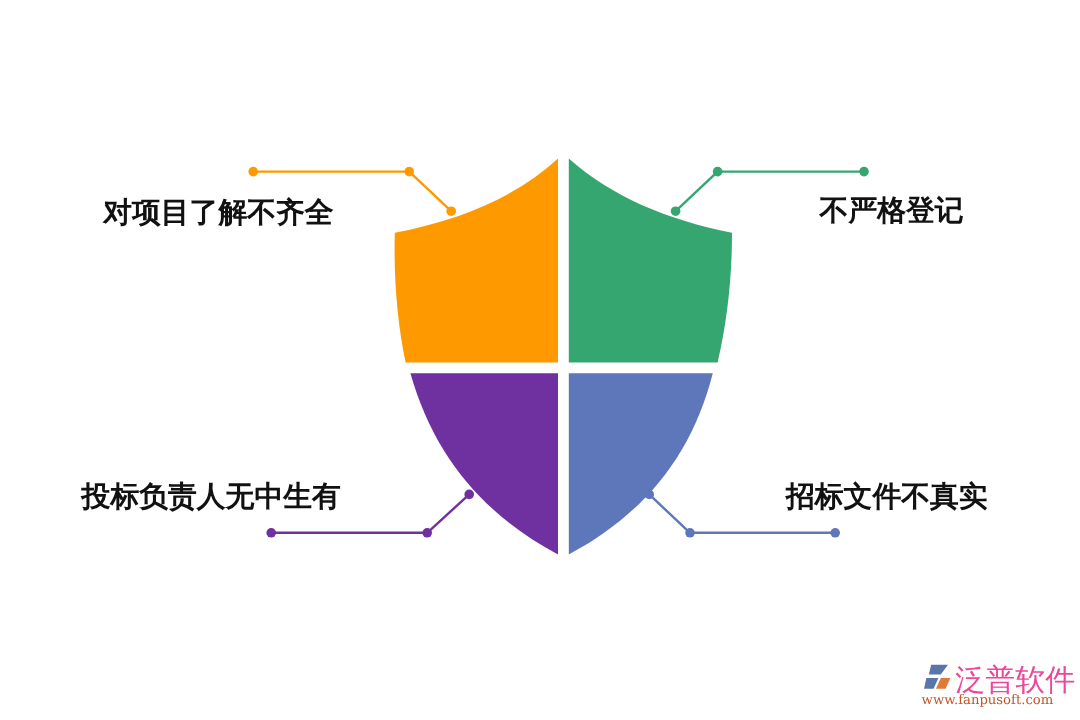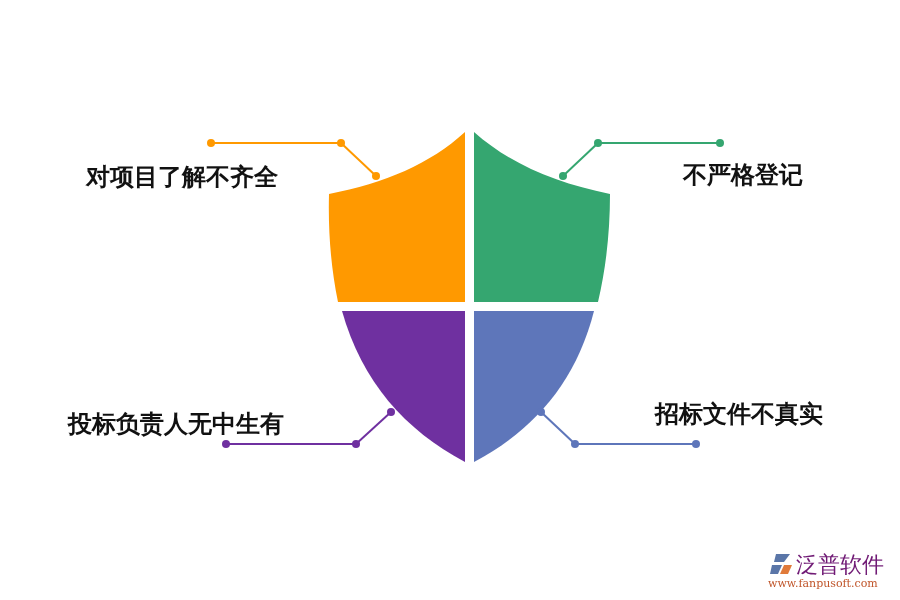--- a/index.html
+++ b/index.html
@@ -1,20 +1,20 @@
 <!DOCTYPE html>
 <html><head>
 <meta charset="utf-8">
 <style>
   html,body{margin:0;padding:0;background:#ffffff;}
   body{width:900px;height:600px;position:relative;overflow:hidden;font-family:"DejaVu Sans","Liberation Sans",sans-serif;}
   svg.main{position:absolute;left:0;top:0;}
   .label{position:absolute;font-size:24px;font-weight:bold;color:#111111;white-space:nowrap;letter-spacing:0px;}
   .logo{position:absolute;left:768px;top:550px;width:128px;height:46px;}
-  .logo .brand{position:absolute;left:28px;top:0px;font-size:22px;color:#701a75;white-space:nowrap;}
+  .logo .brand{position:absolute;left:28px;top:0px;font-size:25px;color:#ec4899;white-space:nowrap;}
   .logo .url{position:absolute;left:0px;top:27px;font-size:11px;color:#c0552a;font-family:"DejaVu Serif","Liberation Serif",serif;white-space:nowrap;}
   .logo .mark{position:absolute;left:2px;top:3px;}
 </style>
 </head>
 <body>
 
 <svg class="main" width="900" height="600" viewBox="0 0 900 600">
 
   <path d="M465,132 L465,302 L338,302 C331,268 328,232 329,194 C385,183 430,164 465,132 Z" fill="#FF9900"></path>
 
@@ -52,21 +52,21 @@
     <line x1="575" y1="444" x2="696" y2="444"></line>
     <line x1="575" y1="444" x2="541" y2="412"></line>
     <circle cx="696" cy="444" r="4" stroke="none"></circle>
     <circle cx="575" cy="444" r="4" stroke="none"></circle>
     <circle cx="541" cy="412" r="4" stroke="none"></circle>
   </g>
 </svg>
 
 <div class="label" style="left:86px;top:161px;">对项目了解不齐全</div>
 <div class="label" style="left:683px;top:159px;">不严格登记</div>
-<div class="label" style="left:68px;top:408px;">投标负责人无中生有</div>
+<div class="label" style="left:68px;top:398px;">投标负责人无中生有</div>
 <div class="label" style="left:655px;top:398px;font-family:Liberation Mono, monospace;">招标文件不真实</div>
 
 <div class="logo">
   <svg class="mark" width="24" height="22" viewBox="0 0 24 22">
     <path d="M6,1 L20,1 L14,9 L4,9 Z" fill="#5a76a8"></path>
     <path d="M2,12 L12,12 L8,21 L0,21 Z" fill="#5a76a8"></path>
     <path d="M14,12 L22,12 L18,21 L10,21 Z" fill="#e07a3a"></path>
   </svg>
   <span class="brand">泛普软件</span>
   <span class="url">www.fanpusoft.com</span>

